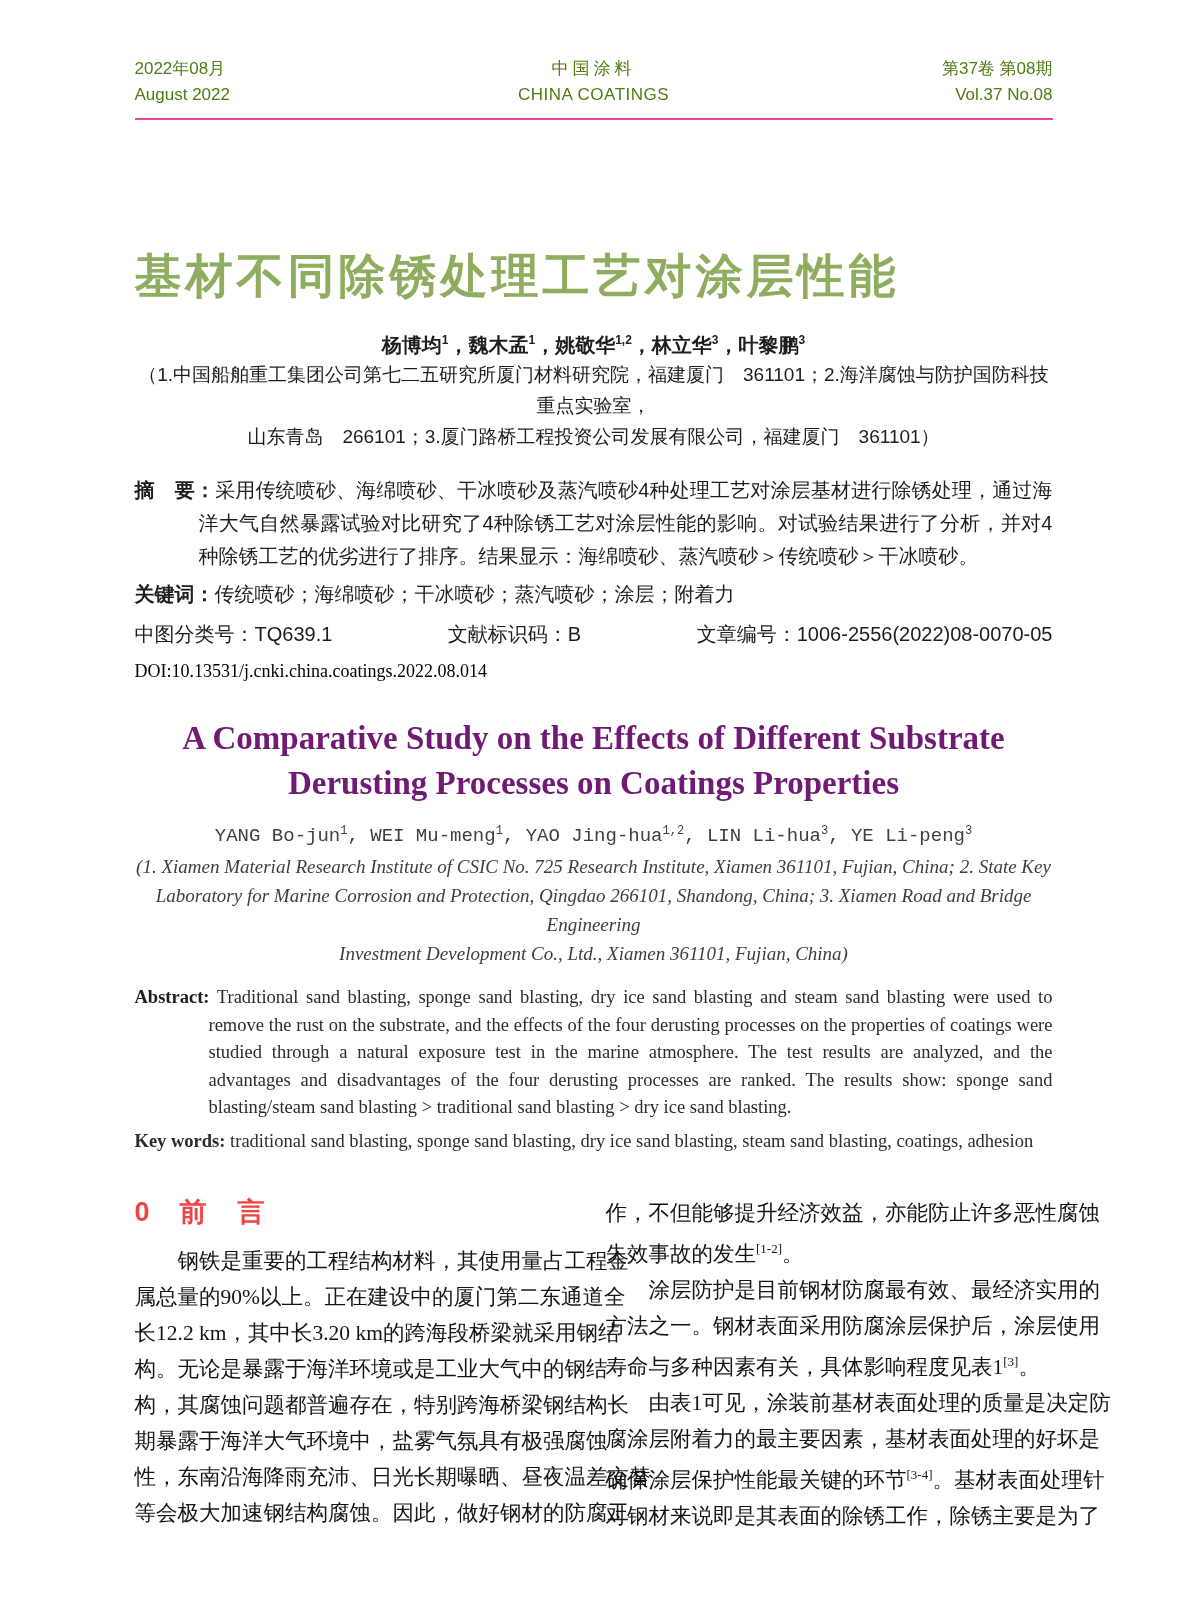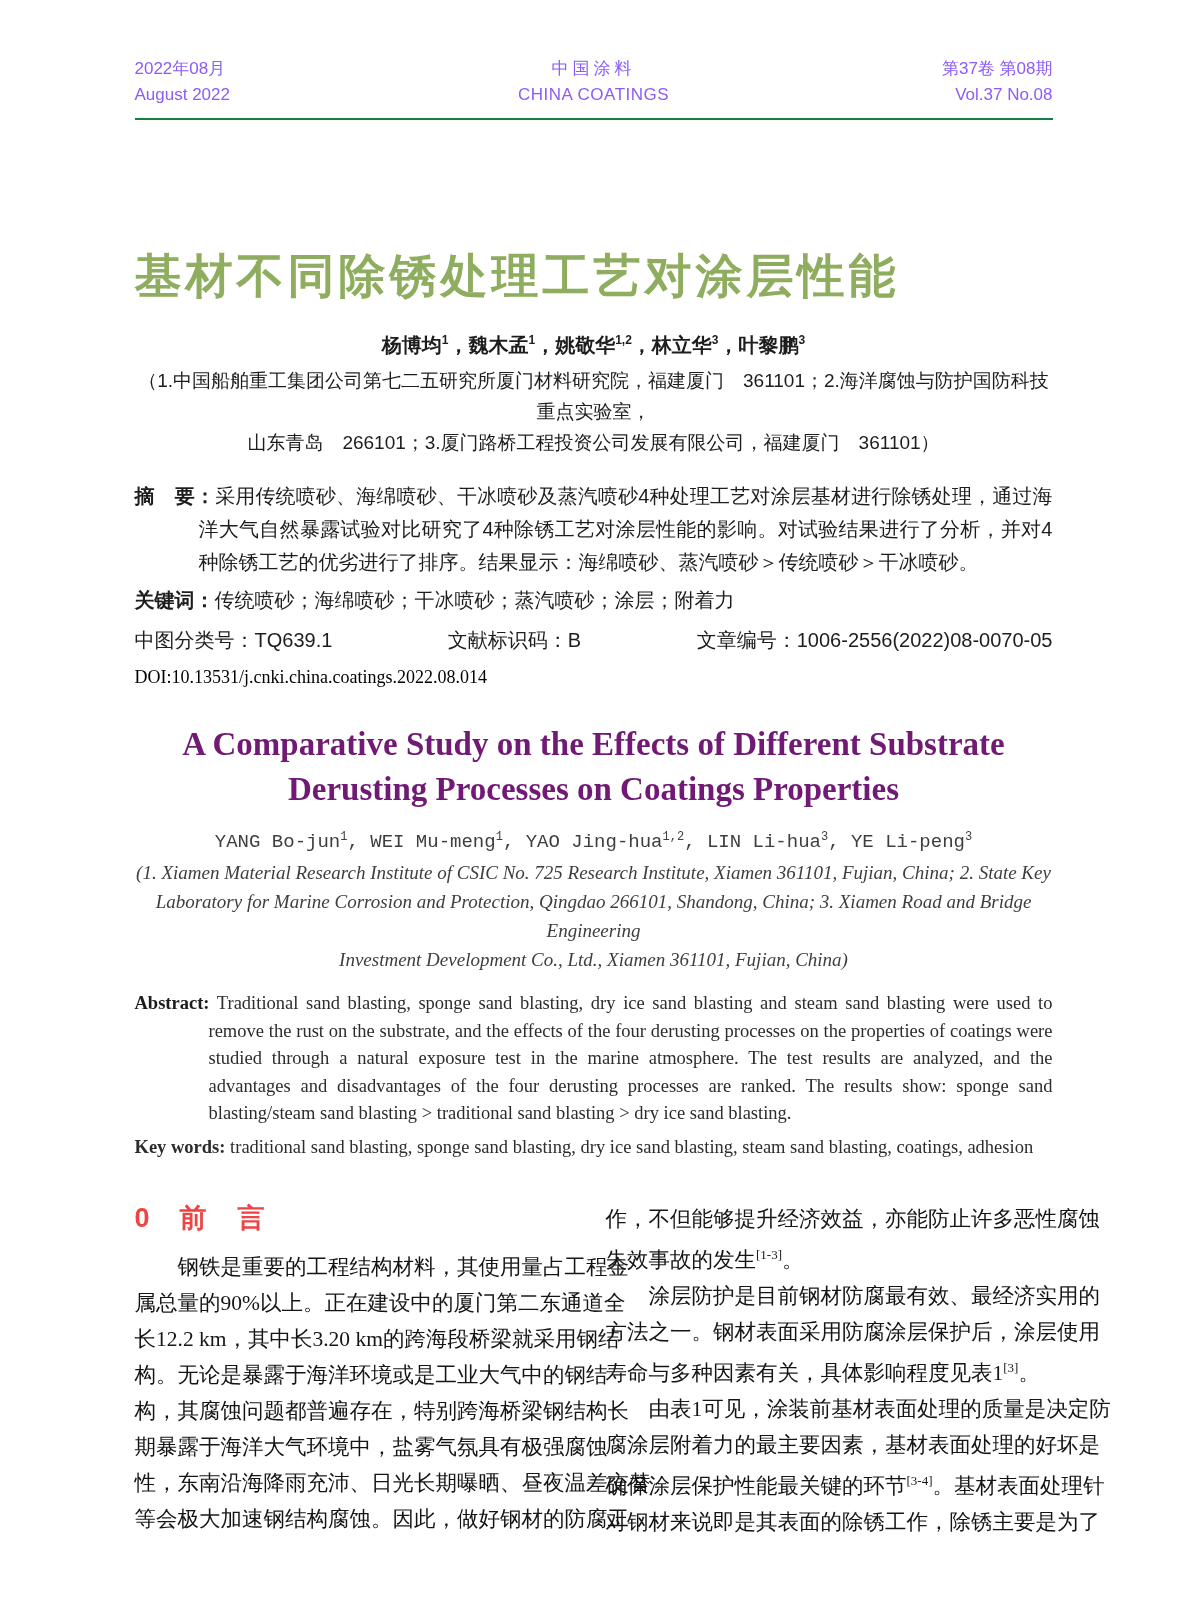--- a/index.html
+++ b/index.html
@@ -8,43 +8,43 @@
     position:relative; width:1187px; height:1600px; margin:0 auto;
     background:#ffffff; overflow:hidden;
     font-family:"Liberation Sans","DejaVu Sans",sans-serif; color:#1d1d1d;
   }
   .inner { width:918px; margin:0 auto; }
 
   
   .journal-header {
     display:grid; grid-template-columns:1fr auto 1fr; align-items:end;
     padding-top:56px; padding-bottom:10px;
-    color:#8b5cf6; font-size:17px; line-height:26px;
-    border-bottom:2px solid #15803d;
+    color:#4d7c0f; font-size:17px; line-height:26px;
+    border-bottom:2px solid #ec4899;
   }
   .journal-header .h-left { text-align:left; }
   .journal-header .h-center { text-align:center; letter-spacing:4px; }
   .journal-header .h-center .en { letter-spacing:0.5px; }
   .journal-header .h-right { text-align:right; }
 
   
   .cn-title {
     margin-top:126px; text-align:left;
     font-size:47px; line-height:60px; font-weight:bold;
     color:#8fad5e; letter-spacing:4px;
   }
 
   .cn-authors {
     margin-top:26px; text-align:center;
     font-size:20px; font-weight:600; color:#1d1d1d;
   }
   .cn-authors sup { font-size:12px; }
 
   .cn-affil {
-    margin-top:6px; text-align:center;
+    text-align:center;
     font-size:19px; line-height:31px; font-weight:500; color:#1d1d1d;
   }
 
   .cn-abstract {
     margin-top:22px; font-size:20px; line-height:33px;
     text-align:justify; padding-left:64px; text-indent:-64px;
   }
   .cn-abstract .lbl { font-weight:bold; }
 
   .cn-keywords { margin-top:5px; font-size:20px; line-height:33px; }
@@ -183,21 +183,21 @@
         <div class="zh-line">属总量的90%以上。正在建设中的厦门第二东通道全</div>
         <div class="zh-line">长12.2 km，其中长3.20 km的跨海段桥梁就采用钢结</div>
         <div class="zh-line">构。无论是暴露于海洋环境或是工业大气中的钢结</div>
         <div class="zh-line">构，其腐蚀问题都普遍存在，特别跨海桥梁钢结构长</div>
         <div class="zh-line">期暴露于海洋大气环境中，盐雾气氛具有极强腐蚀</div>
         <div class="zh-line">性，东南沿海降雨充沛、日光长期曝晒、昼夜温差交替</div>
         <div class="zh-line">等会极大加速钢结构腐蚀。因此，做好钢材的防腐工</div>
       </div>
       <div class="col">
         <div class="zh-line">作，不但能够提升经济效益，亦能防止许多恶性腐蚀</div>
-        <div class="zh-line">失效事故的发生<sup>[1-3]</sup>。</div>
+        <div class="zh-line">失效事故的发生<sup>[1-2]</sup>。</div>
         <div class="zh-line">　　涂层防护是目前钢材防腐最有效、最经济实用的</div>
         <div class="zh-line">方法之一。钢材表面采用防腐涂层保护后，涂层使用</div>
         <div class="zh-line">寿命与多种因素有关，具体影响程度见表1<sup>[3]</sup>。</div>
         <div class="zh-line">　　由表1可见，涂装前基材表面处理的质量是决定防</div>
         <div class="zh-line">腐涂层附着力的最主要因素，基材表面处理的好坏是</div>
         <div class="zh-line">确保涂层保护性能最关键的环节<sup>[3-4]</sup>。基材表面处理针</div>
         <div class="zh-line">对钢材来说即是其表面的除锈工作，除锈主要是为了</div>
       </div>
     </div>
 

